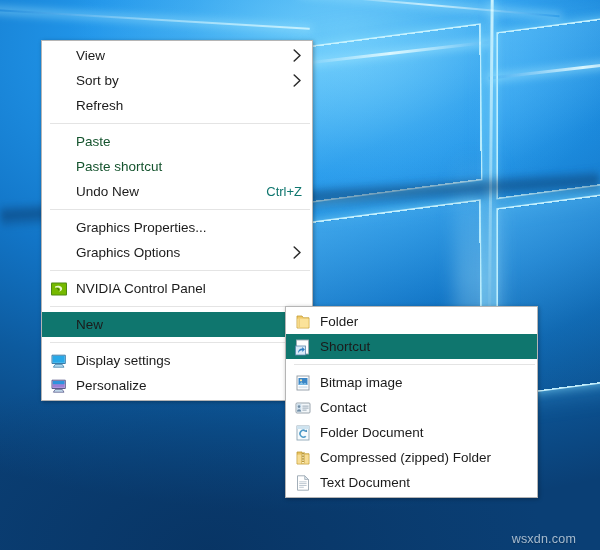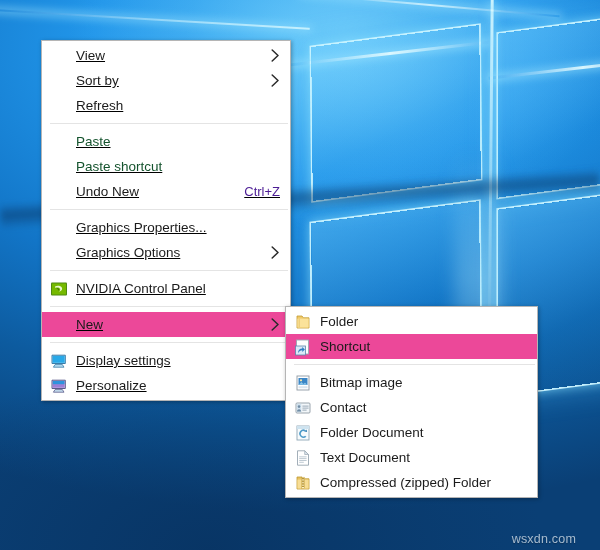--- a/index.html
+++ b/index.html
@@ -110,34 +110,34 @@
   .menu-item {
     display: flex;
     align-items: center;
     height: 25px;
     padding: 0 10px 0 8px;
     font-size: 13.5px;
     color: #1b1b1b;
     white-space: nowrap;
     cursor: default;
   }
-  .menu-item.hovered { background: #ec4899; }
+  .menu-item.hovered { background: #0f766e; }
   .menu-item.disabled { color: #14532d; }
   .mi-icon {
     width: 18px;
     height: 18px;
     margin-right: 8px;
     flex: 0 0 18px;
     position: relative;
   }
   .mi-icon.blank { background: none; }
   .mi-label { flex: 1 1 auto; }
   .mi-accel {
     margin-left: 22px;
-    color: #4c1d95;
+    color: #0f766e;
     font-size: 13px;
   }
   .mi-arrow {
     margin-left: 18px;
     width: 10px;
     color: #333;
     font-size: 14px;
     line-height: 1;
     display: flex;
     align-items: center;
@@ -146,22 +146,21 @@
   .separator {
     height: 1px;
     background: #e4e4e4;
     margin: 5px 2px 5px 8px;
   }
 
   
   #context-menu {
     left: 41px;
     top: 40px;
-    width: 250px;
-    text-decoration: underline;
+    width: 272px;
   }
   #context-menu .menu-item { padding-left: 8px; }
   #context-menu .mi-label { padding-left: 0; }
 
   
   #new-submenu {
     left: 285px;
     top: 306px;
     width: 253px;
   }
@@ -354,41 +353,41 @@
           <rect x="3" y="2" width="12" height="3" fill="#cfe3ef"></rect>
           <path d="M11.8 6.2a4.2 4.2 0 1 0 .6 6.5l-1.3-1a2.6 2.6 0 1 1-.4-4.2z" fill="#4f9bc9"></path>
           <path d="M12.6 5.4l.5 2.6-2.6-.5z" fill="#2c7bb0"></path>
         </svg>
       </span>
       <span class="mi-label">Folder Document</span>
     </div>
     <div class="menu-item">
       <span class="mi-icon">
         <svg class="ico-svg" viewBox="0 0 18 18">
-          <path d="M3.5 1.8h7.2l3.8 3.7v10.7H3.5z" fill="#ffffff" stroke="#99a6b1" stroke-width=".9"></path>
-          <path d="M10.7 1.8l3.8 3.7h-3.8z" fill="#dde6ee" stroke="#99a6b1" stroke-width=".7"></path>
-          <rect x="5.2" y="7.4" width="7.4" height=".9" fill="#b7c3cd"></rect>
-          <rect x="5.2" y="9.2" width="7.4" height=".9" fill="#b7c3cd"></rect>
-          <rect x="5.2" y="11" width="7.4" height=".9" fill="#b7c3cd"></rect>
-          <rect x="5.2" y="12.8" width="4.6" height=".9" fill="#b7c3cd"></rect>
-        </svg>
-      </span>
-      <span class="mi-label">Text Document</span>
-    </div>
-    <div class="menu-item">
-      <span class="mi-icon">
-        <svg class="ico-svg" viewBox="0 0 18 18">
           <path d="M3 3h5l1.4 1.8H15V15H3z" fill="#e8c260" stroke="#bf9a33" stroke-width=".8"></path>
           <path d="M3.4 5.6h11.2V14.6H3.4z" fill="#f7dd95"></path>
           <rect x="7.6" y="3.2" width="2.8" height="11.4" fill="#fdf0c4" stroke="#bf9a33" stroke-width=".5"></rect>
           <g fill="#b08d2e">
             <rect x="8" y="4" width="2" height=".9"></rect>
             <rect x="8" y="5.6" width="2" height=".9"></rect>
             <rect x="8" y="7.2" width="2" height=".9"></rect>
             <rect x="8" y="8.8" width="2" height=".9"></rect>
             <rect x="8" y="10.4" width="2" height=".9"></rect>
             <rect x="8" y="12" width="2" height=".9"></rect>
           </g>
         </svg>
       </span>
       <span class="mi-label">Compressed (zipped) Folder</span>
     </div>
+    <div class="menu-item">
+      <span class="mi-icon">
+        <svg class="ico-svg" viewBox="0 0 18 18">
+          <path d="M3.5 1.8h7.2l3.8 3.7v10.7H3.5z" fill="#ffffff" stroke="#99a6b1" stroke-width=".9"></path>
+          <path d="M10.7 1.8l3.8 3.7h-3.8z" fill="#dde6ee" stroke="#99a6b1" stroke-width=".7"></path>
+          <rect x="5.2" y="7.4" width="7.4" height=".9" fill="#b7c3cd"></rect>
+          <rect x="5.2" y="9.2" width="7.4" height=".9" fill="#b7c3cd"></rect>
+          <rect x="5.2" y="11" width="7.4" height=".9" fill="#b7c3cd"></rect>
+          <rect x="5.2" y="12.8" width="4.6" height=".9" fill="#b7c3cd"></rect>
+        </svg>
+      </span>
+      <span class="mi-label">Text Document</span>
+    </div>
   </div>
 
 </body></html>

